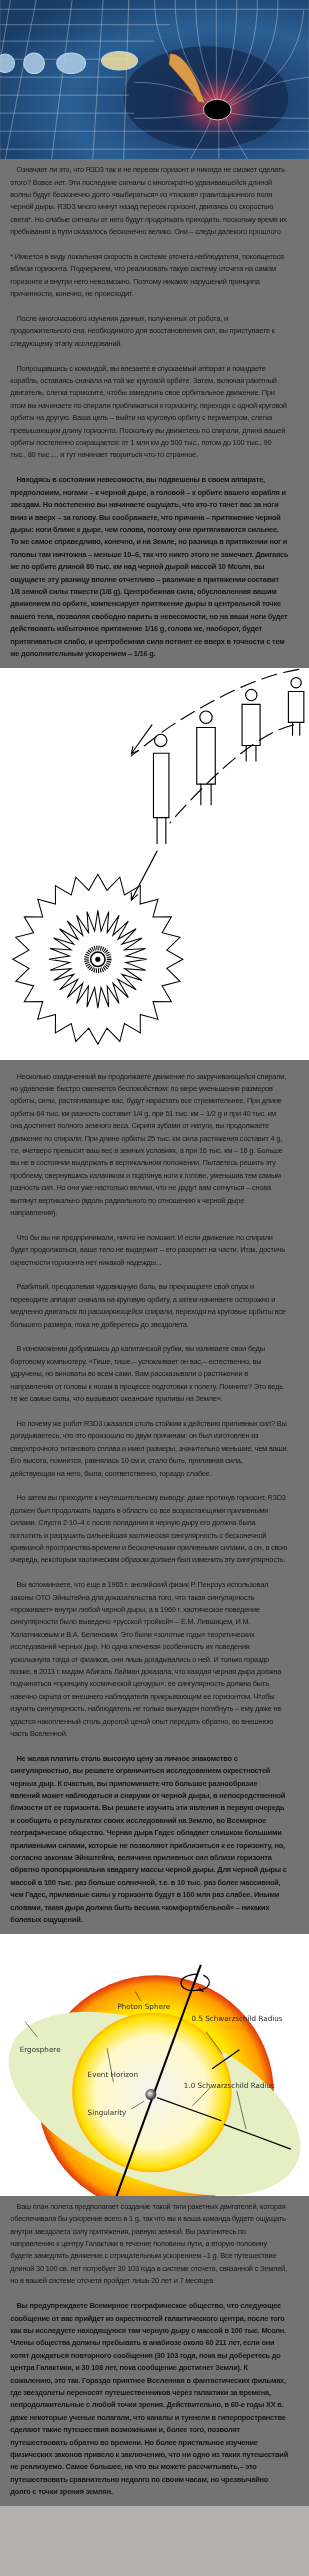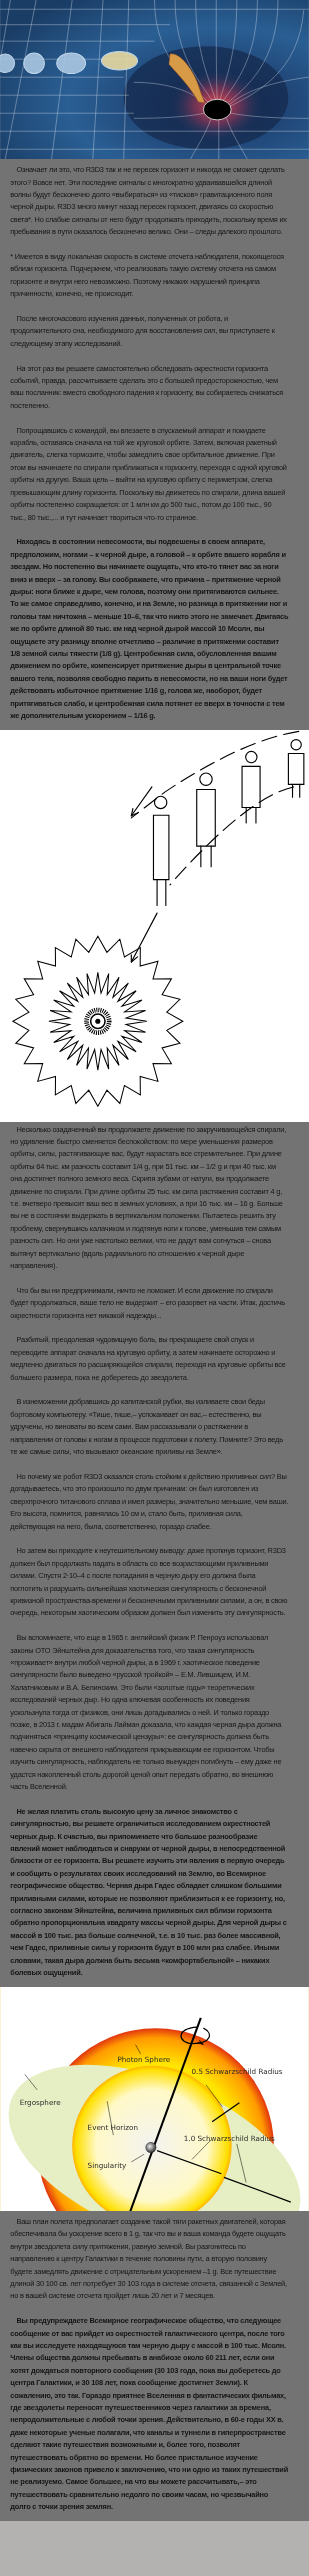--- a/index.html
+++ b/index.html
@@ -76,21 +76,20 @@
         <ellipse cx="232" cy="118" rx="35" ry="18" fill="#e8d9a0"></ellipse>
       </g>
       <path d="M330 105 C350 100 380 140 390 180 L398 200 L385 198 C370 170 350 150 328 125 Z" fill="#d79a46" stroke="#7a3a1a" stroke-width="1"></path>
     </svg>
   </div>
 
   <div class="textblock" style="padding-top:5.2px;">
     <p>Означает ли это, что R3D3 так и не пересек горизонт и никогда не сможет сделать этого? Вовсе нет. Эти последние сигналы с многократно удваивавшейся длиной волны будут бесконечно долго «выбираться» из «тисков» гравитационного поля черной дыры. R3D3 много минут назад пересек горизонт, двигаясь со скоростью света*. Но слабые сигналы от него будут продолжать приходить, поскольку время их пребывания в пути оказалось бесконечно велико. Они – следы далекого прошлого.</p>
     <p class="noindent">* Имеется в виду локальная скорость в системе отсчета наблюдателя, покоящегося вблизи горизонта. Подчеркнем, что реализовать такую систему отсчета на самом горизонте и внутри него невозможно. Поэтому никаких нарушений принципа причинности, конечно, не происходит.</p>
     <p>После многочасового изучения данных, полученных от робота, и продолжительного сна, необходимого для восстановления сил, вы приступаете к следующему этапу исследований.</p>
-    <p>На этот раз вы решаете самостоятельно обследовать окрестности горизонта событий, правда, рассчитываете сделать это с большей предосторожностью, чем ваш посланник: вместо свободного падения к горизонту, вы собираетесь снижаться постепенно.</p>
     <p>Попрощавшись с командой, вы влезаете в спускаемый аппарат и покидаете корабль, оставаясь сначала на той же круговой орбите. Затем, включая ракетный двигатель, слегка тормозите, чтобы замедлить свое орбитальное движение. При этом вы начинаете по спирали приближаться к горизонту, переходя с одной круговой орбиты на другую. Ваша цель – выйти на круговую орбиту с периметром, слегка превышающим длину горизонта. Поскольку вы движетесь по спирали, длина вашей орбиты постепенно сокращается: от 1 млн км до 500 тыс., потом до 100 тыс., 90 тыс., 80 тыс.,... и тут начинает твориться что-то странное.</p>
     <p>Находясь в состоянии невесомости, вы подвешены в своем аппарате, предположим, ногами – к черной дыре, а головой – к орбите вашего корабля и звездам. Но постепенно вы начинаете ощущать, что кто-то тянет вас за ноги вниз и вверх – за голову. Вы соображаете, что причина – притяжение черной дыры: ноги ближе к дыре, чем голова, поэтому они притягиваются сильнее. То же самое справедливо, конечно, и на Земле, но разница в притяжении ног и головы там ничтожна – меньше 10–6, так что никто этого не замечает. Двигаясь же по орбите длиной 80 тыс. км над черной дырой массой 10 Мсолн, вы ощущаете эту разницу вполне отчетливо – различие в притяжении составит 1/8 земной силы тяжести (1/8 g). Центробежная сила, обусловленная вашим движением по орбите, компенсирует притяжение дыры в центральной точке вашего тела, позволяя свободно парить в невесомости, но на ваши ноги будет действовать избыточное притяжение 1/16 g, голова же, наоборот, будет притягиваться слабо, и центробежная сила потянет ее вверх в точности с тем же дополнительным ускорением – 1/16 g.</p>
   </div>
 
   <div class="figure" style="height:392px;background:#fff;">
     <svg width="309" height="392" viewBox="0 0 600 760">
       <rect width="600" height="760" fill="#fff"></rect>
       <g stroke="#000" stroke-width="2.2" fill="none" stroke-linecap="round">
 
         <path d="M580 2 Q470 20 320 120 L255 170" stroke-dasharray="30 14"></path>
@@ -130,32 +129,32 @@
         <polygon id="zz1" points=""></polygon>
         <circle r="4" fill="#000"></circle>
         <circle r="14" stroke-width="3"></circle>
         <circle r="22" stroke-width="9" stroke-dasharray="2 2"></circle>
       <polygon points="165.0,0.0 133.8,17.6 159.4,42.7 124.7,51.7 142.9,82.5 107.1,82.2 116.7,116.7 82.2,107.1 82.5,142.9 51.7,124.7 42.7,159.4 17.6,133.8 0.0,165.0 -17.6,133.8 -42.7,159.4 -51.7,124.7 -82.5,142.9 -82.2,107.1 -116.7,116.7 -107.1,82.2 -142.9,82.5 -124.7,51.7 -159.4,42.7 -133.8,17.6 -165.0,0.0 -133.8,-17.6 -159.4,-42.7 -124.7,-51.7 -142.9,-82.5 -107.1,-82.2 -116.7,-116.7 -82.2,-107.1 -82.5,-142.9 -51.7,-124.7 -42.7,-159.4 -17.6,-133.8 -0.0,-165.0 17.6,-133.8 42.7,-159.4 51.7,-124.7 82.5,-142.9 82.2,-107.1 116.7,-116.7 107.1,-82.2 142.9,-82.5 124.7,-51.7 159.4,-42.7 133.8,-17.6" stroke-width="2"></polygon>
           <polygon points="95.0,0.0 54.7,6.2 92.6,21.1 51.9,18.2 85.6,41.2 46.6,29.3 74.3,59.2 38.9,38.9 59.2,74.3 29.3,46.6 41.2,85.6 18.2,51.9 21.1,92.6 6.2,54.7 0.0,95.0 -6.2,54.7 -21.1,92.6 -18.2,51.9 -41.2,85.6 -29.3,46.6 -59.2,74.3 -38.9,38.9 -74.3,59.2 -46.6,29.3 -85.6,41.2 -51.9,18.2 -92.6,21.1 -54.7,6.2 -95.0,0.0 -54.7,-6.2 -92.6,-21.1 -51.9,-18.2 -85.6,-41.2 -46.6,-29.3 -74.3,-59.2 -38.9,-38.9 -59.2,-74.3 -29.3,-46.6 -41.2,-85.6 -18.2,-51.9 -21.1,-92.6 -6.2,-54.7 -0.0,-95.0 6.2,-54.7 21.1,-92.6 18.2,-51.9 41.2,-85.6 29.3,-46.6 59.2,-74.3 38.9,-38.9 74.3,-59.2 46.6,-29.3 85.6,-41.2 51.9,-18.2 92.6,-21.1 54.7,-6.2" stroke-width="2"></polygon>
         </g>
     </svg>
   </div>
 
-  <div class="textblock" style="padding-top:2px;">
+  <div class="textblock" style="padding-top:11px;">
     <p>Несколько озадаченный вы продолжаете движение по закручивающейся спирали, но удивление быстро сменяется беспокойством: по мере уменьшения размеров орбиты, силы, растягивающие вас, будут нарастать все стремительнее. При длине орбиты 64 тыс. км разность составит 1/4 g, при 51 тыс. км – 1/2 g и при 40 тыс. км она достигнет полного земного веса. Скрипя зубами от натуги, вы продолжаете движение по спирали. При длине орбиты 25 тыс. км сила растяжения составит 4 g, т.е. вчетверо превысит ваш вес в земных условиях, а при 16 тыс. км – 16 g. Больше вы не в состоянии выдержать в вертикальном положении. Пытаетесь решить эту проблему, свернувшись калачиком и подтянув ноги к голове, уменьшив тем самым разность сил. Но они уже настолько велики, что не дадут вам согнуться – снова вытянут вертикально (вдоль радиального по отношению к черной дыре направления).</p>
     <p>Что бы вы ни предпринимали, ничто не поможет. И если движение по спирали будет продолжаться, ваше тело не выдержит – его разорвет на части. Итак, достичь окрестности горизонта нет никакой надежды...</p>
     <p>Разбитый, преодолевая чудовищную боль, вы прекращаете свой спуск и переводите аппарат сначала на круговую орбиту, а затем начинаете осторожно и медленно двигаться по расширяющейся спирали, переходя на круговые орбиты все большего размера, пока не доберетесь до звездолета.</p>
     <p>В изнеможении добравшись до капитанской рубки, вы изливаете свои беды бортовому компьютеру. «Тише, тише,– успокаивает он вас,– естественно, вы удручены, но виноваты во всем сами. Вам рассказывали о растяжении в направлении от головы к ногам в процессе подготовки к полету. Помните? Это ведь те же самые силы, что вызывают океанские приливы на Земле».</p>
     <p>Но почему же робот R3D3 оказался столь стойким к действию приливных сил? Вы догадываетесь, что это произошло по двум причинам: он был изготовлен из сверхпрочного титанового сплава и имел размеры, значительно меньшие, чем ваши. Его высота, помнится, равнялась 10 см и, стало быть, приливная сила, действующая на него, была, соответственно, гораздо слабее.</p>
     <p>Но затем вы приходите к неутешительному выводу: даже проткнув горизонт, R3D3 должен был продолжать падать в область со все возрастающими приливными силами. Спустя 2·10–4 с после попадания в черную дыру его должна была поглотить и разрушить сильнейшая хаотическая сингулярность с бесконечной кривизной пространства-времени и бесконечными приливными силами, а он, в свою очередь, некоторым хаотическим образом должен был изменить эту сингулярность.</p>
     <p>Вы вспоминаете, что еще в 1965 г. английский физик Р. Пенроуз использовал законы ОТО Эйнштейна для доказательства того, что такая сингулярность «проживает» внутри любой черной дыры, а в 1969 г. хаотическое поведение сингулярности было выведено «русской тройкой» – Е.М. Лившицем, И.М. Халатниковым и В.А. Белинским. Это были «золотые годы» теоретических исследований черных дыр. Но одна ключевая особенность их поведения ускользнула тогда от физиков, они лишь догадывались о ней. И только гораздо позже, в 2013 г. мадам Абигаль Лайман доказала, что каждая черная дыра должна подчиняться «принципу космической цензуры»: ее сингулярность должна быть навечно скрыта от внешнего наблюдателя прикрывающим ее горизонтом. Чтобы изучить сингулярность, наблюдатель не только вынужден погибнуть – ему даже не удастся накопленный столь дорогой ценой опыт передать обратно, во внешнюю часть Вселенной.</p>
     <p>Не желая платить столь высокую цену за личное знакомство с сингулярностью, вы решаете ограничиться исследованием окрестностей черных дыр. К счастью, вы припоминаете что большое разнообразие явлений может наблюдаться и снаружи от черной дыры, в непосредственной близости от ее горизонта. Вы решаете изучить эти явления в первую очередь и сообщить о результатах своих исследований на Землю, во Всемирное географическое общество. Черная дыра Гадес обладает слишком большими приливными силами, которые не позволяют приблизиться к ее горизонту, но, согласно законам Эйнштейна, величина приливных сил вблизи горизонта обратно пропорциональна квадрату массы черной дыры. Для черной дыры с массой в 100 тыс. раз больше солнечной, т.е. в 10 тыс. раз более массивной, чем Гадес, приливные силы у горизонта будут в 100 млн раз слабее. Иными словами, такая дыра должна быть весьма «комфортабельной» – никаких болевых ощущений.</p>
   </div>
 
-  <div class="figure" style="height:224px;background:#eab308;">
+  <div class="figure" style="height:262px;background:#ffffff;">
     <svg width="309" height="285" viewBox="0 0 600 554">
       <defs>
         <radialGradient id="photon" cx="50%" cy="50%" r="50%">
           <stop offset="0.7" stop-color="#ffe600"></stop>
           <stop offset="0.92" stop-color="#ff9a00"></stop>
           <stop offset="1" stop-color="#e2350e"></stop>
         </radialGradient>
         <radialGradient id="horizon" cx="50%" cy="50%" r="50%">
           <stop offset="0" stop-color="#f3f3f0"></stop>
           <stop offset="0.7" stop-color="#fff9c8"></stop>

